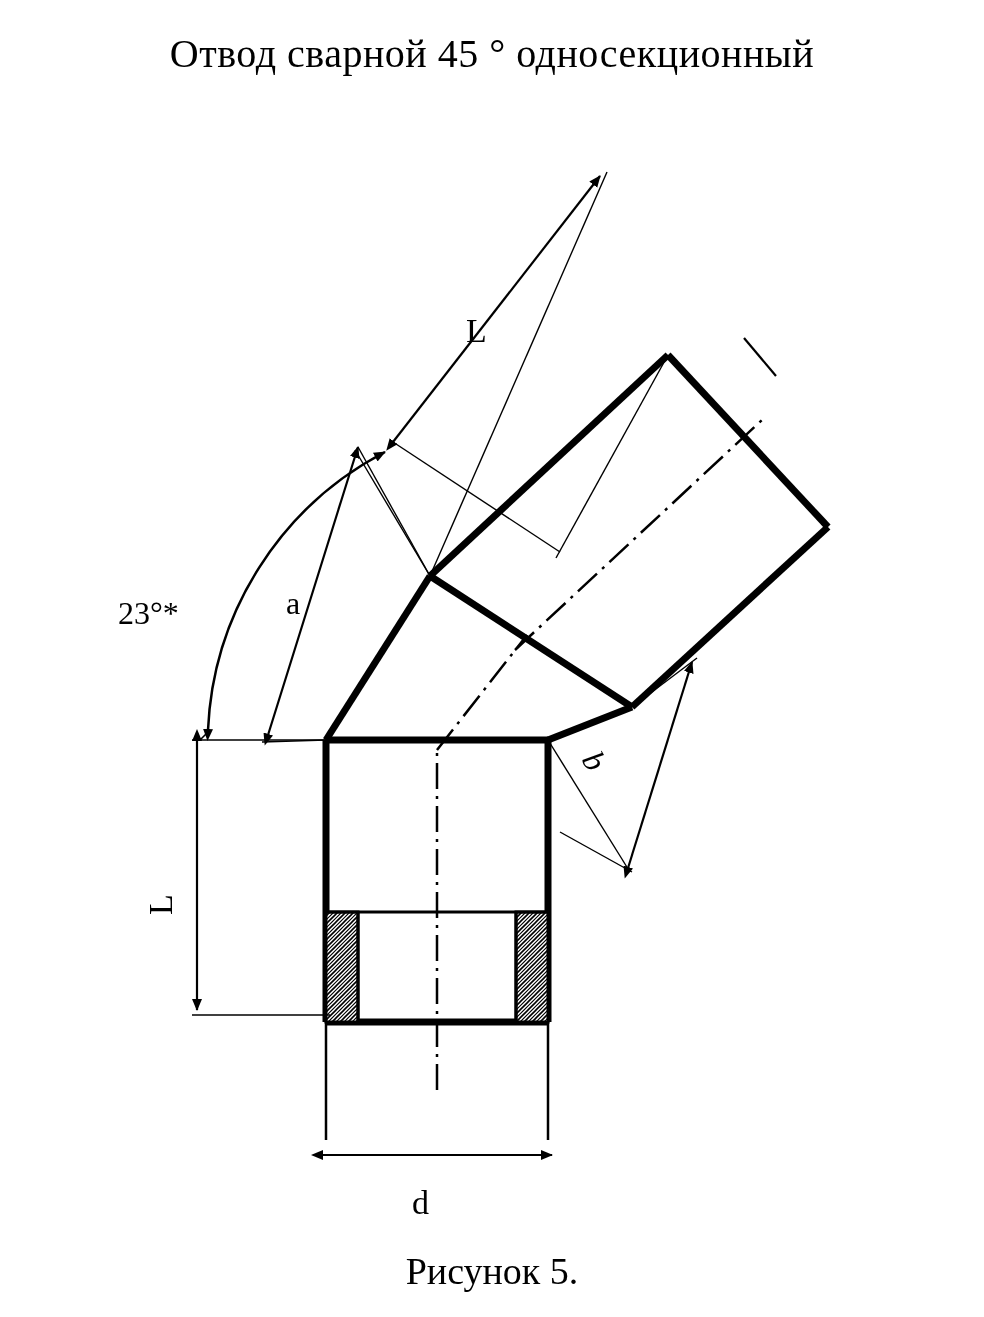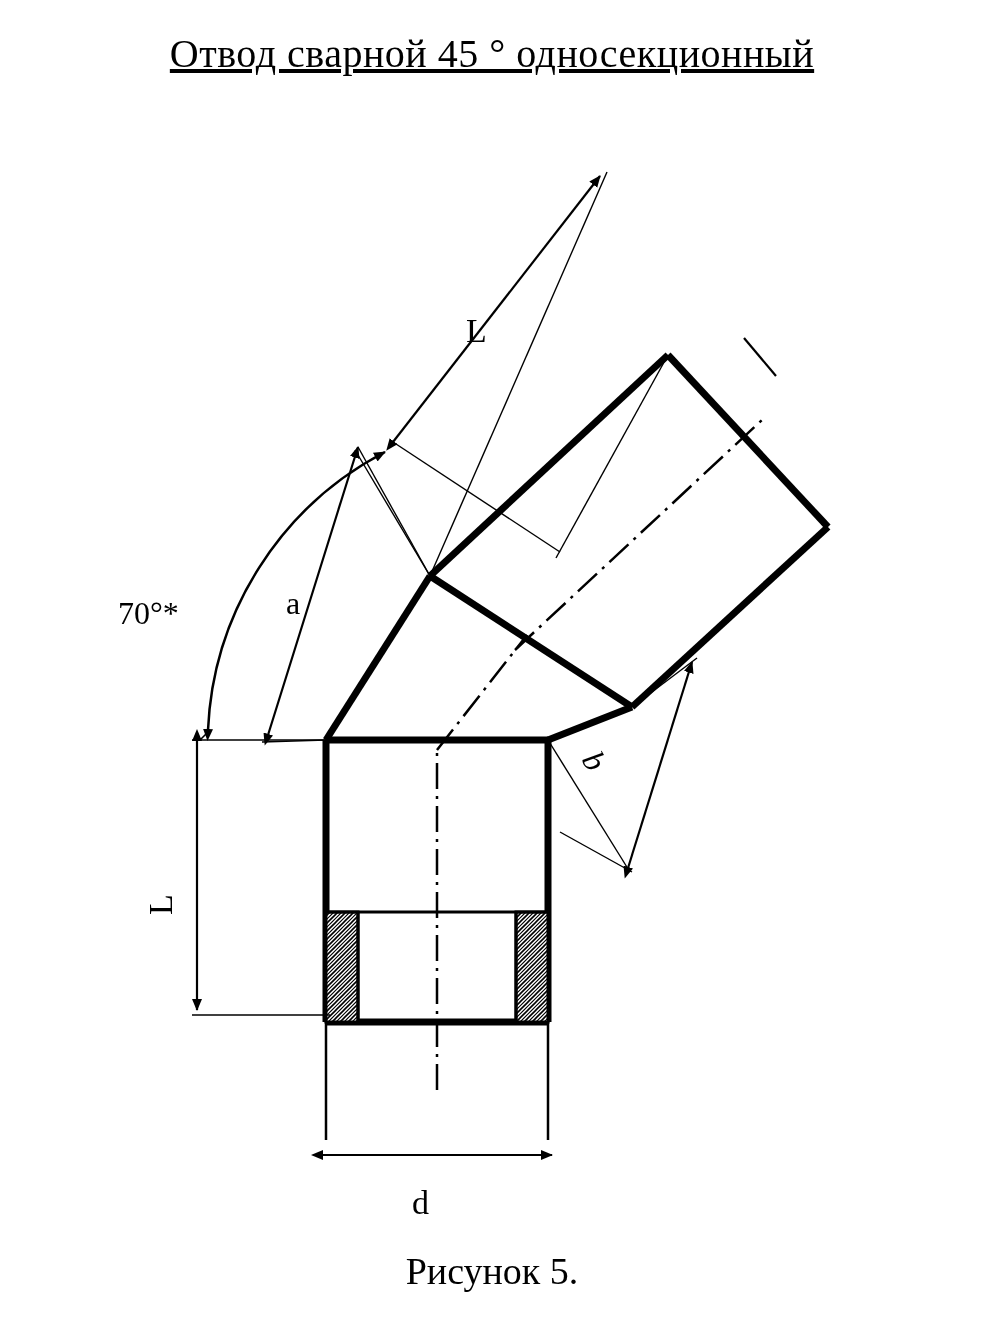--- a/index.html
+++ b/index.html
@@ -27,21 +27,20 @@
     left: 0;
     top: 28px;
     width: 984px;
     text-align: center;
     font-family: "Liberation Serif", serif;
     font-size: 40px;
     line-height: 52px;
     letter-spacing: 0.5px;
     color: #000000;
     white-space: nowrap;
-    text-decoration: underline;
   }
   .caption {
     position: absolute;
     left: 0;
     top: 1248px;
     width: 984px;
     text-align: center;
     font-family: "Liberation Serif", serif;
     font-size: 38px;
     line-height: 46px;
@@ -167,21 +166,21 @@
 
       <g fill="none" stroke="#000000" stroke-width="2.2">
         <path d="M744,248 L776,286"></path>
       </g>
     </svg>
 
     <div class="lbl lbl-L-top">L</div>
 
     <div class="lbl lbl-a">a</div>
 
-    <div class="lbl lbl-angle">70°*</div>
+    <div class="lbl lbl-angle">23°*</div>
 
     <div class="lbl lbl-L-left">L</div>
 
     <div class="lbl lbl-b">b</div>
 
     <div class="lbl lbl-d">d</div>
   </div>
 
   <div class="caption">Рисунок 5.</div>
 

